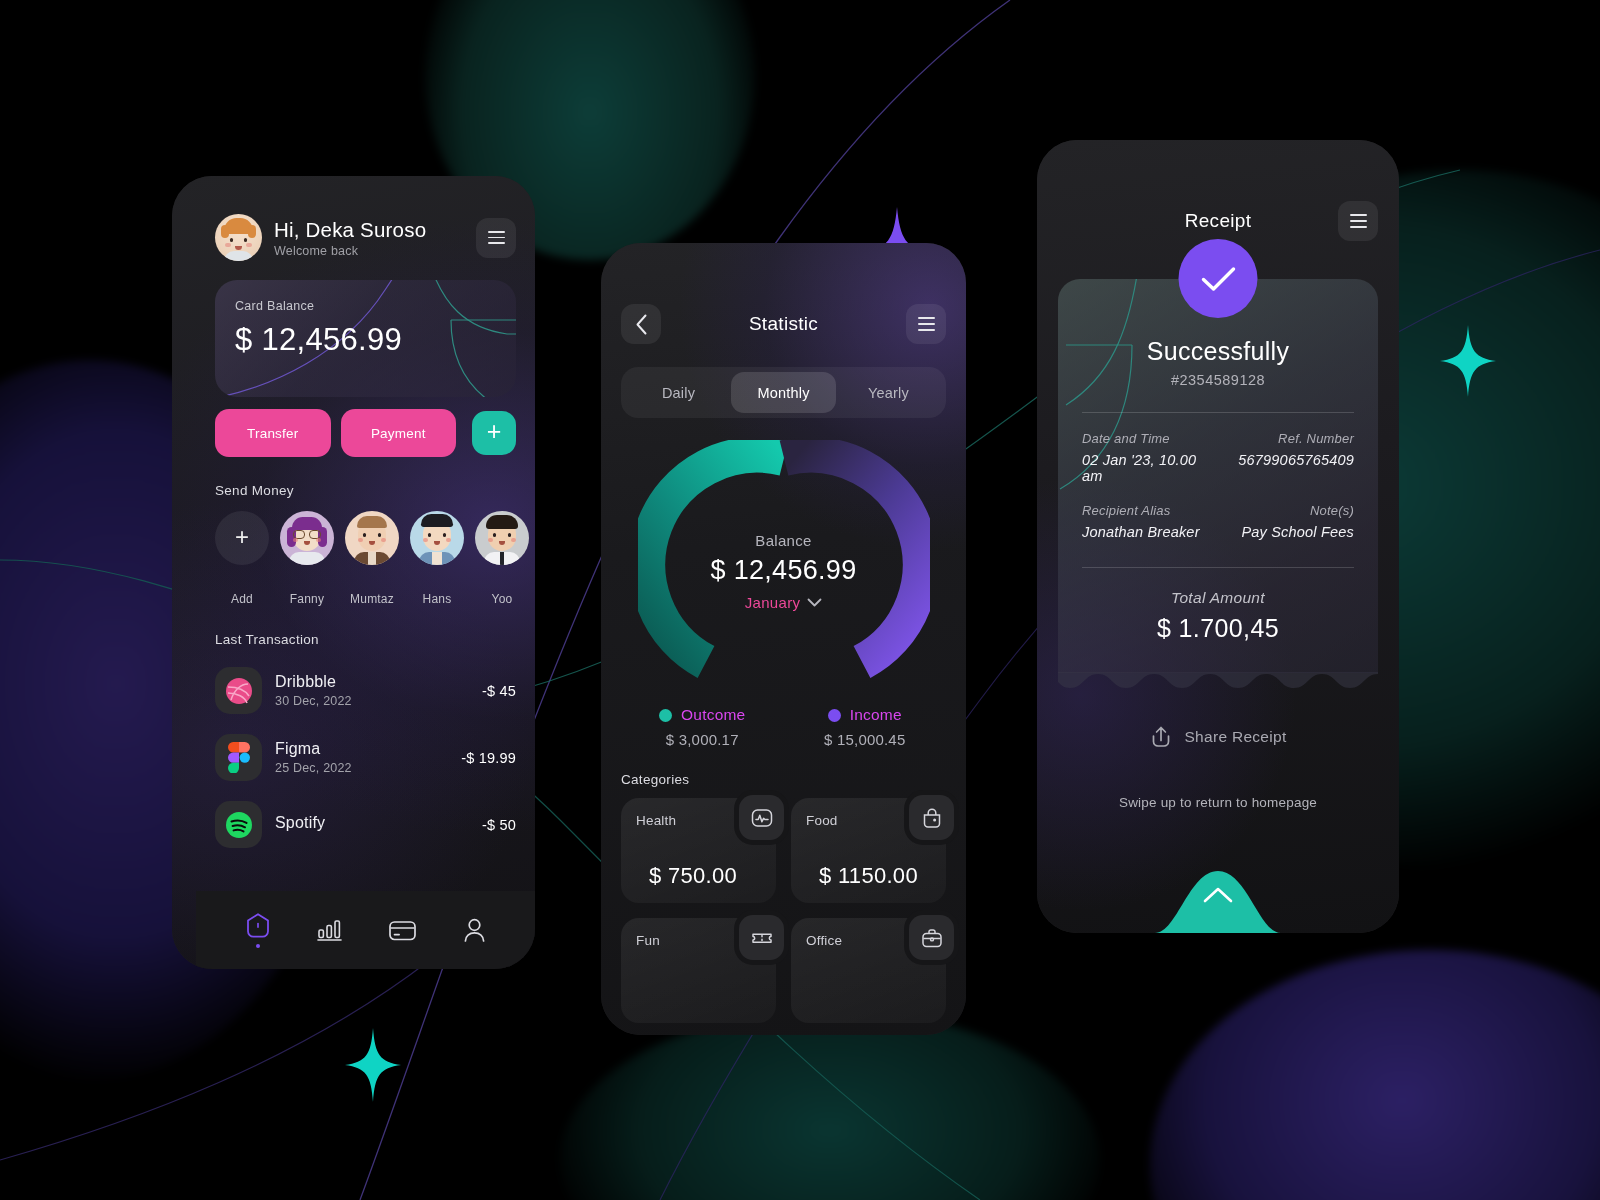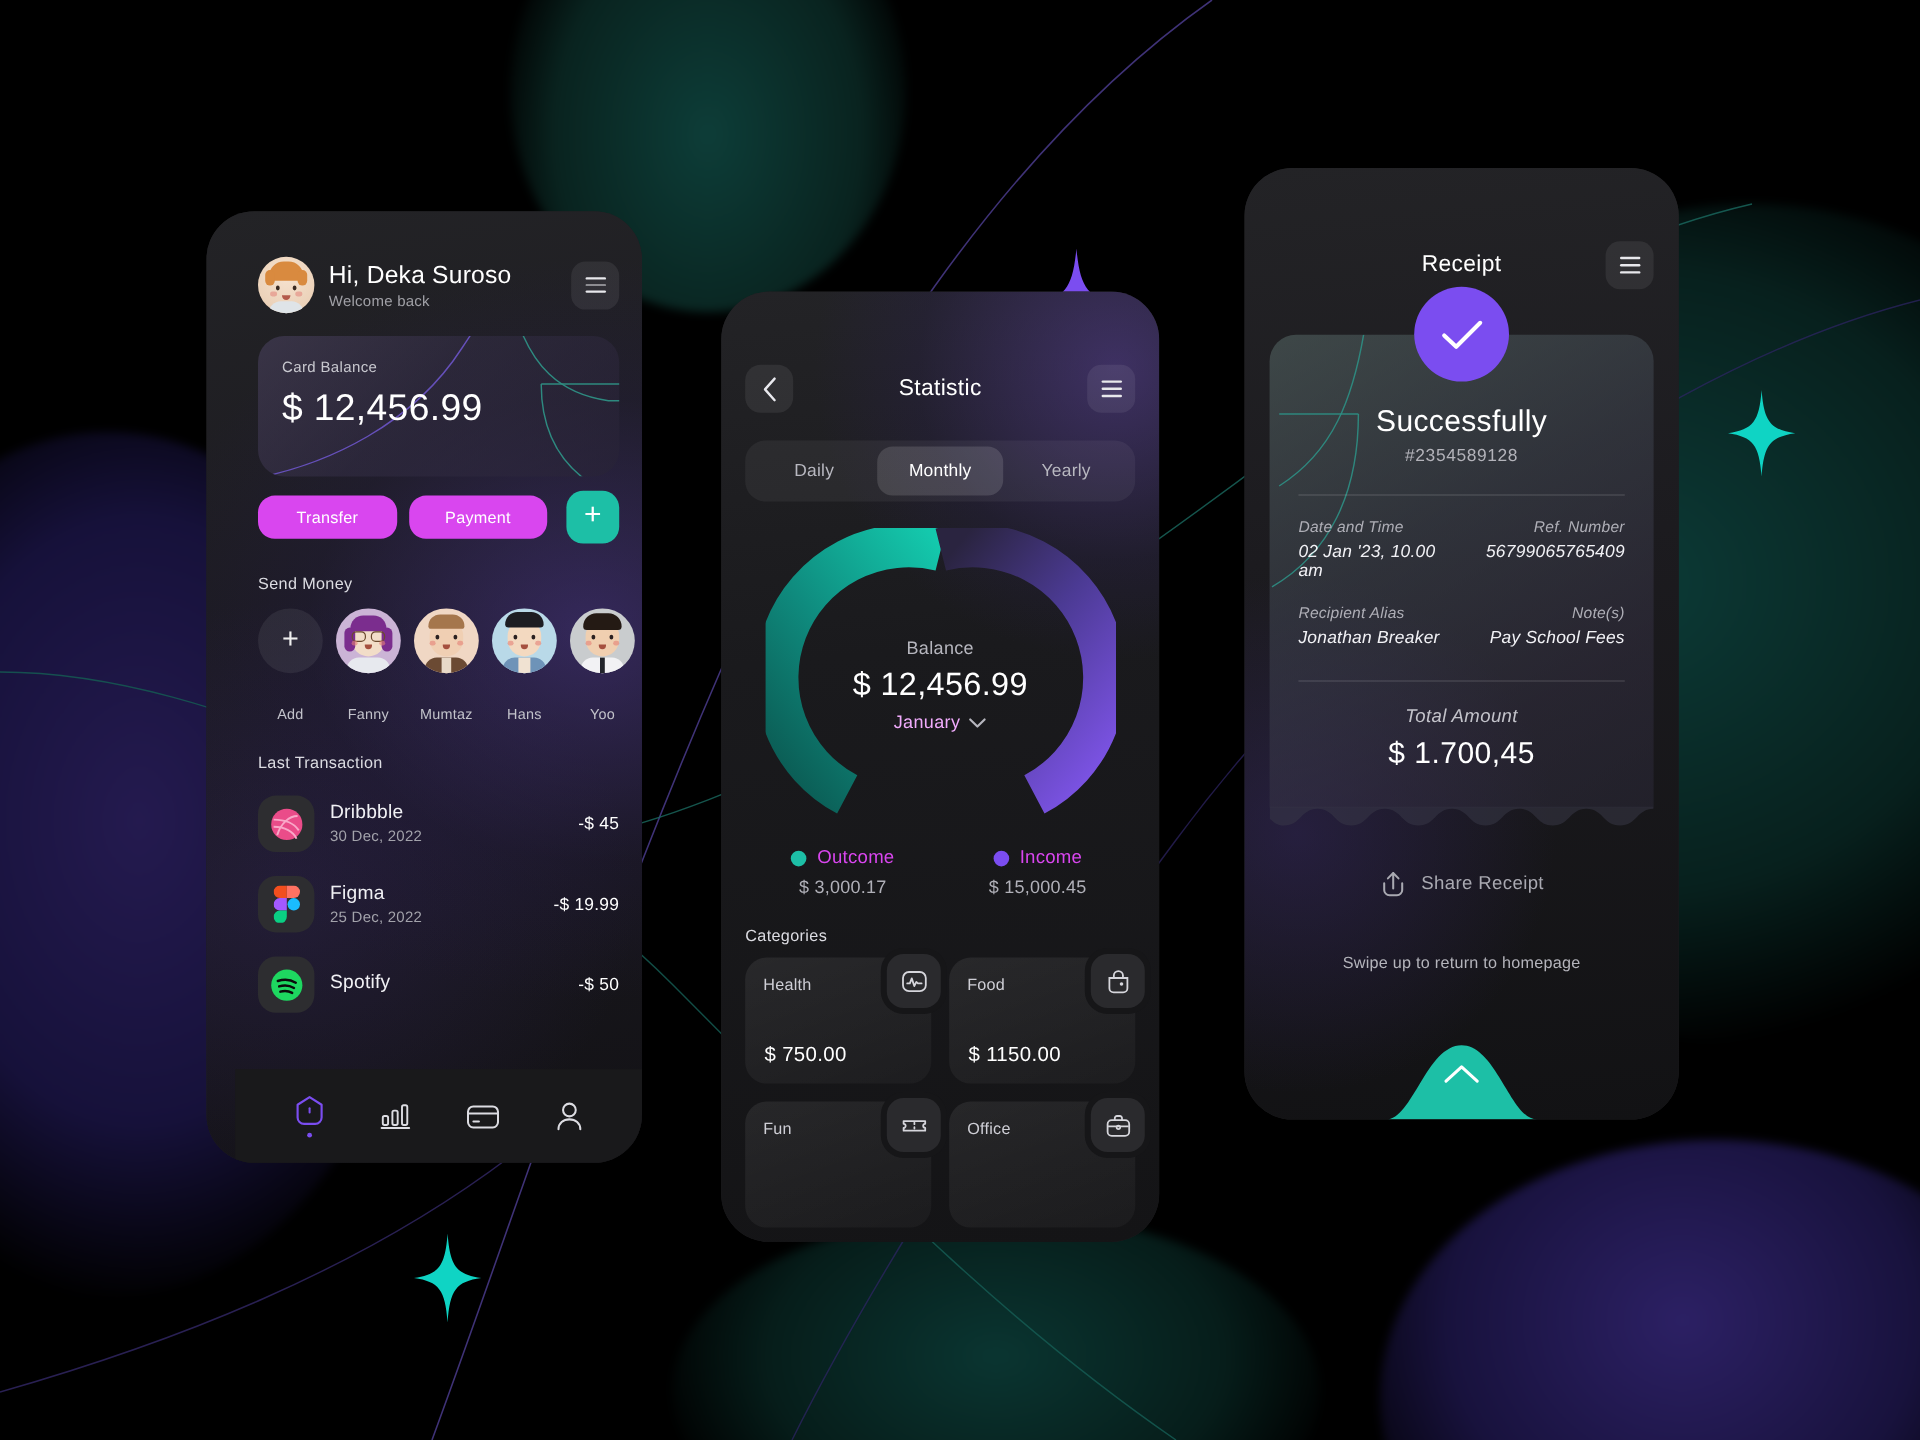--- a/index.html
+++ b/index.html
@@ -90,21 +90,21 @@
     margin-top:19px;position:relative;border-radius:22px;overflow:hidden;
     background:linear-gradient(135deg, rgba(72,64,92,.62) 0%, rgba(52,46,70,.55) 45%, rgba(40,35,54,.6) 100%);
     padding:19px 20px 16px 20px;height:117px;
   }
   .card-deco{position:absolute;inset:0;}
   .card-label{font-size:12.5px;color:#c8c8cf;letter-spacing:.3px;position:relative;}
   .card-amount{font-size:31px;font-weight:400;letter-spacing:.3px;margin-top:9px;position:relative;color:#fff;}
 
   .act-row{display:flex;align-items:center;gap:10px;margin-top:12px;position:relative;}
   .btn-pill{
-    background:#d946ef;border-radius:14px;height:36px;
+    background:#ec4899;border-radius:14px;height:48px;
     display:flex;align-items:center;justify-content:center;
     font-size:13.5px;color:#fff;letter-spacing:.2px;flex:1;
   }
   .btn-plus{
     width:44px;height:44px;border-radius:14px;background:#1dbfa6;
     display:flex;align-items:center;justify-content:center;flex:0 0 auto;
     margin-left:6px;position:relative;z-index:2;
   }
   .btn-plus span{font-size:25px;line-height:1;color:#fff;font-weight:300;margin-top:-3px;}
 
@@ -158,38 +158,38 @@
     margin-top:23px;background:rgba(255,255,255,.055);border-radius:17px;
     display:flex;padding:5px;height:51px;
   }
   .seg-item{flex:1;display:flex;align-items:center;justify-content:center;border-radius:13px;font-size:14.5px;color:#b8b8c0;letter-spacing:.2px;}
   .seg-item.active{background:rgba(255,255,255,.13);color:#fff;}
 
   .gauge-wrap{position:relative;margin:22px auto 0;width:292px;height:260px;}
   .gauge-center{position:absolute;left:0;right:0;top:92px;text-align:center;}
   .g-label{font-size:15px;color:#b6b6be;letter-spacing:.3px;}
   .g-amount{font-size:27px;margin-top:6px;letter-spacing:.3px;color:#fff;}
-  .g-month{font-size:15px;color:#f0abfc;margin-top:8px;letter-spacing:.3px;display:flex;align-items:center;justify-content:center;gap:7px;}
+  .g-month{font-size:15px;color:#ec4899;margin-top:8px;letter-spacing:.3px;display:flex;align-items:center;justify-content:center;gap:7px;}
 
   .legend{display:flex;margin-top:6px;}
   .leg{flex:1;text-align:center;}
   .leg-top{display:flex;align-items:center;justify-content:center;gap:9px;}
   .leg-dot{width:13px;height:13px;border-radius:50%;}
   .leg-name{font-size:15.5px;color:#d946ef;letter-spacing:.2px;}
   .leg-val{font-size:15px;color:#b0b0b8;margin-top:7px;letter-spacing:.2px;}
 
   .cats-title{font-size:13.5px;color:#dcdce2;margin-top:24px;letter-spacing:.3px;}
   .cats{display:grid;grid-template-columns:1fr 1fr;gap:15px;margin-top:11px;}
   .cat{position:relative;height:105px;}
   .cat-box{
     position:absolute;left:0;top:0;width:100%;height:100%;border-radius:18px;
     background:linear-gradient(160deg,rgba(255,255,255,.075) 0%, rgba(255,255,255,.03) 100%);
   }
   .cat-name{position:absolute;left:15px;top:15px;font-size:13.5px;color:#cfcfd6;letter-spacing:.2px;}
-  .cat-val{position:absolute;left:16px;bottom:14px;font-size:17px;color:#fff;letter-spacing:.3px;}
+  .cat-val{position:absolute;left:28px;bottom:14px;font-size:22px;color:#fff;letter-spacing:.3px;}
   .cat-ico{
     position:absolute;right:-8px;top:-3px;width:45px;height:45px;border-radius:14px;
     background:#2a2a2d;display:flex;align-items:center;justify-content:center;
     box-shadow:0 0 0 5px #161618;
   }
 
   
   #phone-receipt .phone-bg-tint{
     background:
       radial-gradient(300px 300px at 12% 70%, rgba(58,42,112,.42) 0%, rgba(0,0,0,0) 72%),

